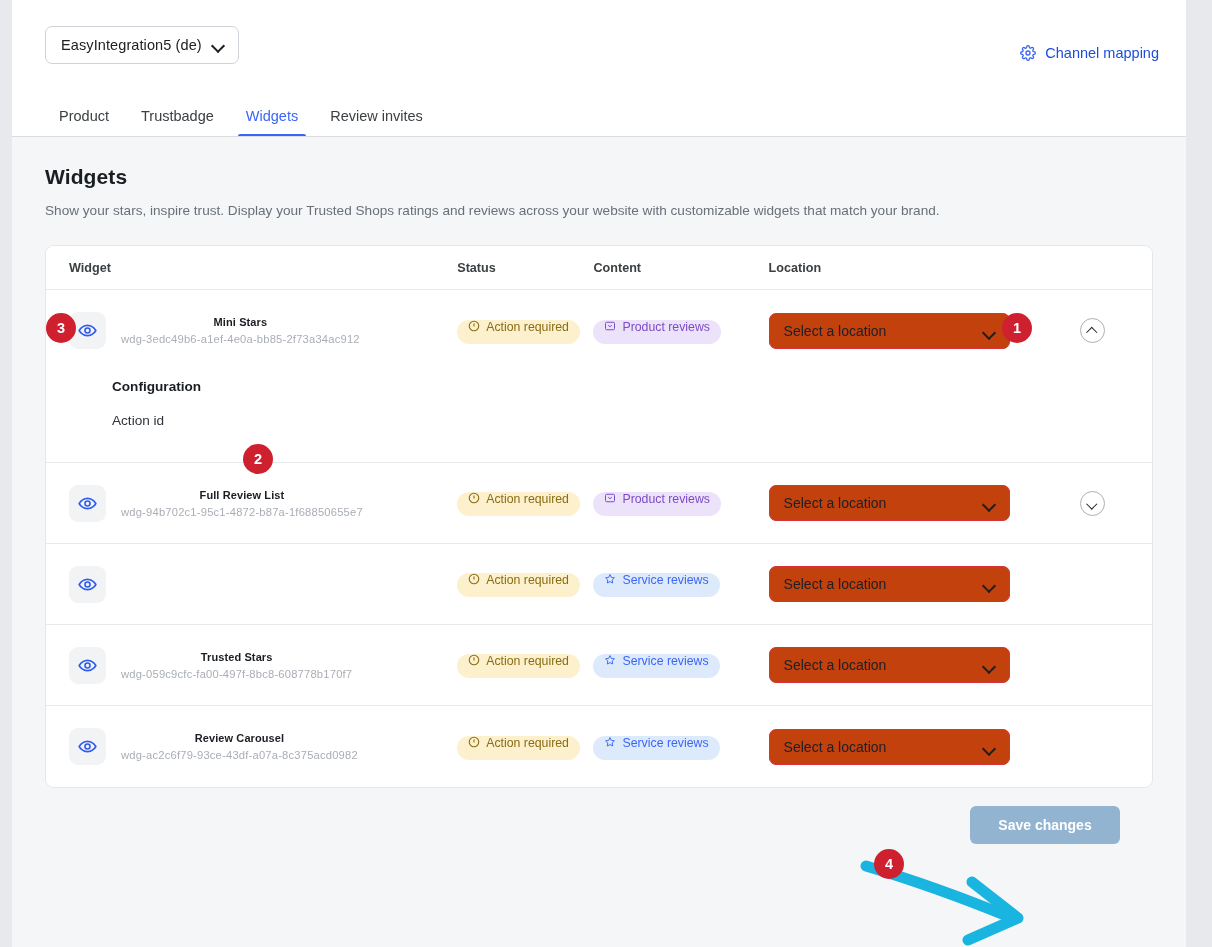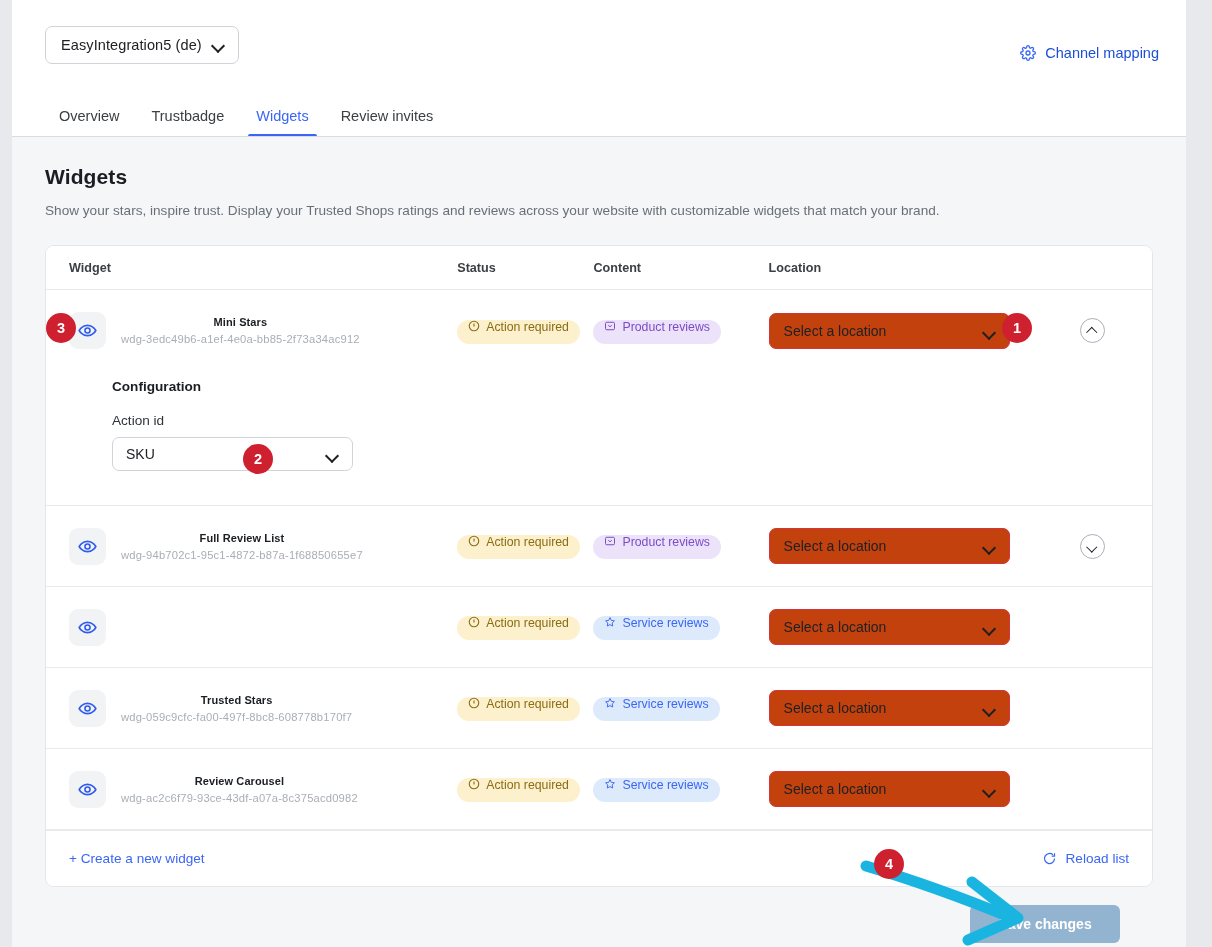--- a/index.html
+++ b/index.html
@@ -230,21 +230,21 @@
 
       <div class="channel-mapping">
         <svg class="gear" viewBox="0 0 24 24" fill="none" stroke="#3b66f5" stroke-width="2">
           <circle cx="12" cy="12" r="3"></circle>
           <path d="M19.4 15a1.65 1.65 0 0 0 .33 1.82l.06.06a2 2 0 1 1-2.83 2.83l-.06-.06a1.65 1.65 0 0 0-1.82-.33 1.65 1.65 0 0 0-1 1.51V21a2 2 0 1 1-4 0v-.09A1.65 1.65 0 0 0 9 19.4a1.65 1.65 0 0 0-1.82.33l-.06.06a2 2 0 1 1-2.83-2.83l.06-.06a1.65 1.65 0 0 0 .33-1.82 1.65 1.65 0 0 0-1.51-1H3a2 2 0 1 1 0-4h.09A1.65 1.65 0 0 0 4.6 9a1.65 1.65 0 0 0-.33-1.82l-.06-.06a2 2 0 1 1 2.83-2.83l.06.06A1.65 1.65 0 0 0 9 4.6a1.65 1.65 0 0 0 1-1.51V3a2 2 0 1 1 4 0v.09a1.65 1.65 0 0 0 1 1.51 1.65 1.65 0 0 0 1.82-.33l.06-.06a2 2 0 1 1 2.83 2.83l-.06.06a1.65 1.65 0 0 0-.33 1.82V9a1.65 1.65 0 0 0 1.51 1H21a2 2 0 1 1 0 4h-.09a1.65 1.65 0 0 0-1.51 1z"></path>
         </svg>
         <span>Channel mapping</span>
       </div>
 
       <div class="tabs">
-        <div class="tab">Overview</div>
+        <div class="tab">Product</div>
         <div class="tab">Trustbadge</div>
         <div class="tab active">Widgets</div>
         <div class="tab">Review invites</div>
       </div>
     </div>
 
     <div class="body">
       <div class="h1">Widgets</div>
       <div class="sub">Show your stars, inspire trust. Display your Trusted Shops ratings and reviews across your website with customizable widgets that match your brand.</div>
 
@@ -302,24 +302,20 @@
           <div class="tcell">
             <div class="circ-btn">
               <span class="chev up"></span>
             </div>
           </div>
         </div>
 
         <div class="config">
           <div class="config-title">Configuration</div>
           <div class="config-label">Action id</div>
-          <div class="prod-select">
-            <span class="lbl">SKU</span>
-            <span class="chev"></span>
-          </div>
         </div>
 
         <div class="row">
           <div class="wcell">
             <div class="eye-btn">
               <svg class="eye" viewBox="0 0 24 24" fill="none" stroke="#2f5bef" stroke-width="2">
                 <path d="M1.5 12S5 5.5 12 5.5 22.5 12 22.5 12 19 18.5 12 18.5 1.5 12 1.5 12z"></path>
                 <circle cx="12" cy="12" r="3.2"></circle>
               </svg>
             </div>
@@ -465,30 +461,20 @@
           </div>
           <div class="lcell">
             <div class="loc-select">
               <span class="lbl">Select a location</span>
               <span class="chev"></span>
             </div>
           </div>
           <div class="tcell"></div>
         </div>
 
-        <div class="cardfoot">
-          <div class="create-link">+ Create a new widget</div>
-          <div class="reload">
-            <svg class="reload-ico" viewBox="0 0 24 24" fill="none" stroke="#3b66f5" stroke-width="2">
-              <path d="M20 12a8 8 0 1 1-2.6-5.9"></path>
-                <path d="M20 3.5V8h-4.5"></path>
-            </svg>
-            <span>Reload list</span>
-          </div>
-        </div>
       </div>
 
       <div class="savewrap">
         <button class="save-btn">Save changes</button>
       </div>
     </div>
   </div>
 
   <svg id="arrow" width="200" height="90" viewBox="0 0 200 90">
     <path d="M6 10 C 60 26, 108 44, 152 62" stroke="#19b5e0" stroke-width="11" fill="none" stroke-linecap="round"></path>

